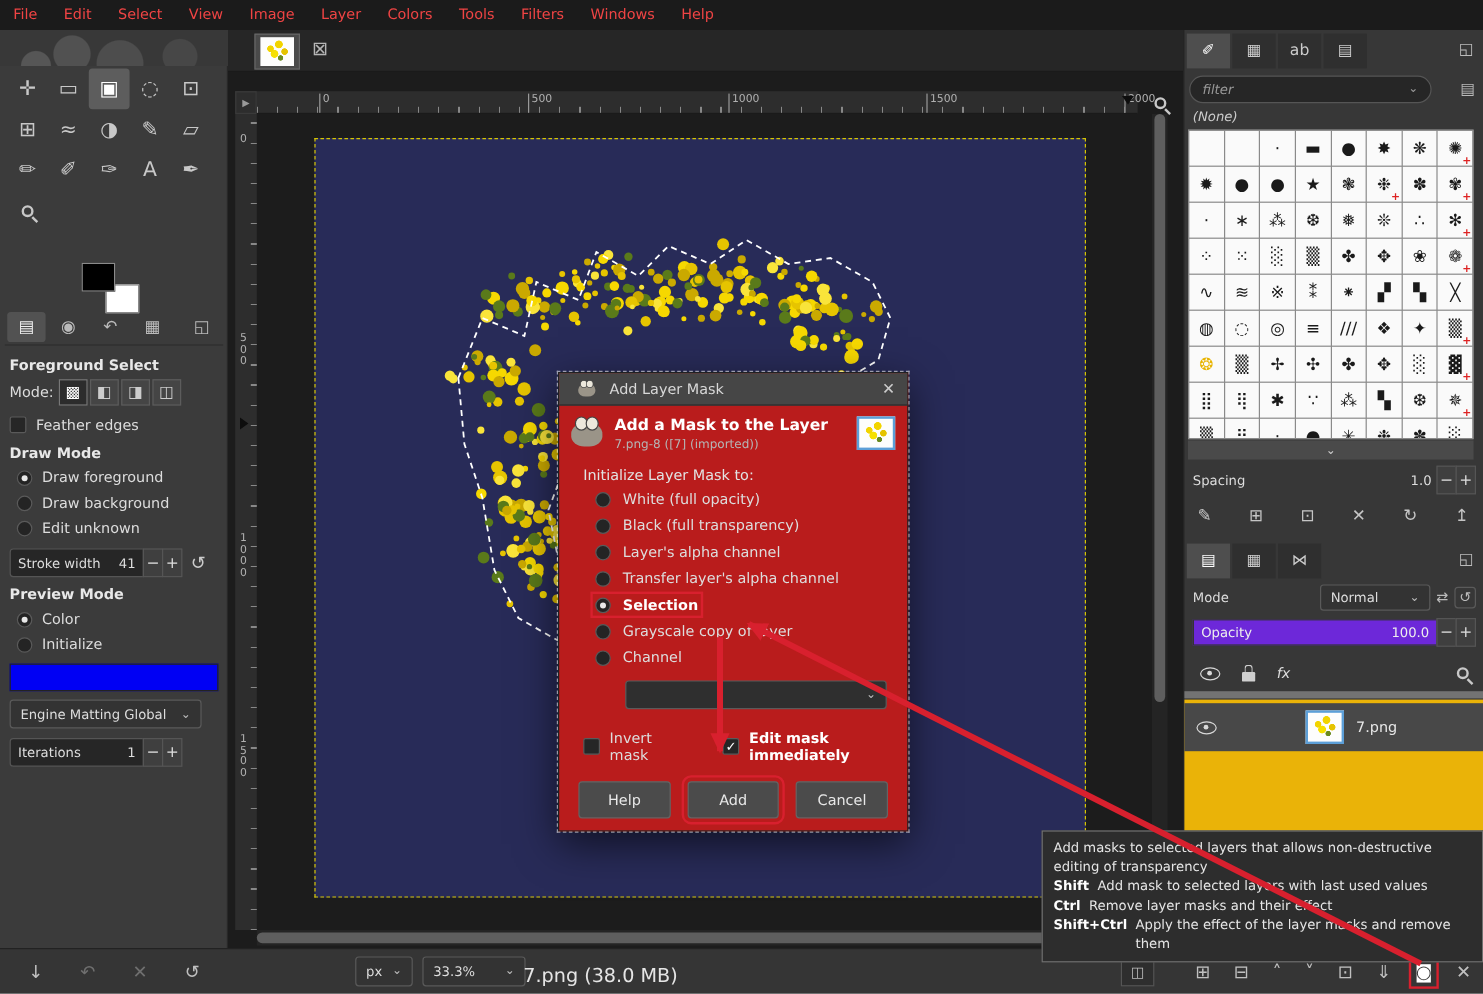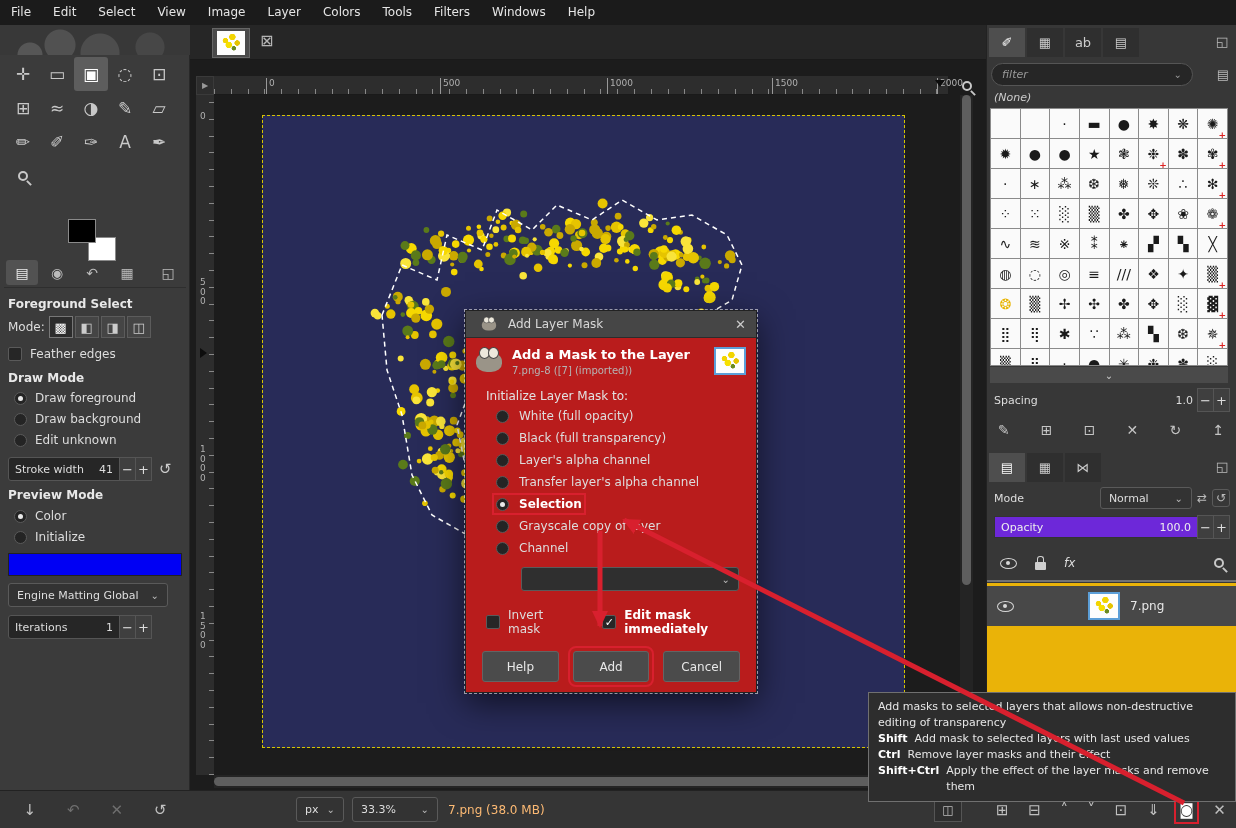--- a/index.html
+++ b/index.html
@@ -1,19 +1,19 @@
 <!DOCTYPE html>
 <html><head>
 <meta charset="utf-8">
 <style>
 *{margin:0;padding:0;box-sizing:border-box;font-family:"DejaVu Sans","Liberation Sans",sans-serif}
 #app{position:relative;width:1236px;height:828px;background:#1e1e1e;overflow:hidden;color:#ddd;font-size:12px;--red:#d8202e}
 
 .menubar{position:absolute;left:0;top:0;width:100%;height:25px;background:#1b1b1b;display:flex;align-items:center;z-index:10}
-.menu-item{padding:0 11px;font-size:12px;color:#e5e5e5;line-height:25px;cursor:default}
+.menu-item{padding:0 11px;font-size:12px;color:#ef4444;line-height:25px;cursor:default}
 
 .left-dock{position:absolute;left:0;top:25px;width:190px;height:765px;background:#3b3b3b;border-right:1px solid #282828}
 .wilber-art{position:absolute;left:0;top:0;width:190px;height:30px;background:radial-gradient(circle at 30px 30px,#565656 12px,transparent 13px),radial-gradient(circle at 60px 20px,#515151 15px,transparent 16px),radial-gradient(circle at 100px 28px,#4d4d4d 19px,transparent 20px),radial-gradient(circle at 150px 22px,#474747 14px,transparent 15px),#383838}
 .tool-grid{position:absolute;left:6px;top:32px;width:178px;display:grid;grid-template-columns:repeat(5,34px);grid-auto-rows:34px}
 .tool-cell{display:flex;align-items:center;justify-content:center;font-size:17px;color:#c8c8c8;cursor:pointer}
 .tool-cell.active{background:#5d5d5d;border-radius:3px;color:#fff}
 .swatches{position:absolute;left:62px;top:192px;width:66px;height:52px}
 .sw-black{position:absolute;left:6px;top:2px;width:28px;height:24px;background:#000;border:1px solid #8a8a8a;z-index:2}
 .sw-white{position:absolute;left:26px;top:20px;width:28px;height:24px;background:#fff;border:1px solid #8a8a8a}
 .dockbar{position:absolute;left:4px;top:233px;width:182px;height:30px;display:flex;gap:3px;border-bottom:1px solid #2e2e2e;padding:2px}
@@ -97,21 +97,21 @@
 .spacing-row .flex{flex:1}
 .spacing-row .val{margin-right:5px}
 .act-row{position:absolute;left:4px;top:392px;width:240px;height:26px;display:flex;justify-content:space-between;align-items:center;padding:0 7px}
 .act-icon{color:#c5c5c5;font-size:14px;cursor:pointer}
 .mode-row2{position:absolute;left:7px;top:462px;width:236px;display:flex;align-items:center;gap:5px;font-size:11px;color:#ddd}
 .mode-combo{width:92px;height:22px;margin-left:auto}
 .mini-ic{color:#bbb;font-size:12px;cursor:pointer}
 .mini-ic.boxed{border:1px solid #5a5a5a;border-radius:3px;padding:1px 3px}
 .opacity-row{position:absolute;left:7px;top:490px;width:236px;display:flex;align-items:center}
 .opacity-bar{flex:1;height:22px;background:#6d28d9;border:1px solid #333;display:flex;align-items:center;justify-content:space-between;padding:0 6px;font-size:11px;color:#eee}
-.attr-row{position:absolute;left:0;top:521px;width:250px;height:36px;border-bottom:2px solid #737373;display:flex;align-items:center;gap:18px;padding:0 13px}
+.attr-row{position:absolute;left:0;top:521px;width:250px;height:36px;border-bottom:6px solid #737373;display:flex;align-items:center;gap:18px;padding:0 13px}
 .attr-row .fx{font-style:italic;font-size:12px;color:#ddd}
 .ml-auto{margin-left:auto}
 .layer-list{position:absolute;left:0;top:558px;width:250px;height:207px;background:#eab308}
 .layer-row{position:absolute;left:0;top:3px;width:250px;height:40px;background:#484848;display:flex;align-items:center;padding:0 10px;gap:10px;cursor:pointer}
 .layer-row .thumb{margin-left:64px;width:32px;height:28px}
 .lname{font-size:12px;color:#e8e8e8}
 .eye{width:17px;height:11px;border:1.5px solid #d8d8d8;border-radius:50%;position:relative;display:inline-block;flex:none;cursor:pointer}
 .eye::after{content:"";position:absolute;left:4.5px;top:2px;width:4px;height:4px;border-radius:50%;background:#d8d8d8}
 .lock{width:11px;height:8px;background:#cfcfcf;border-radius:1px;position:relative;display:inline-block;margin-top:6px;flex:none;cursor:pointer}
 .lock::before{content:"";position:absolute;left:1.5px;top:-6px;width:5px;height:6px;border:1.5px solid #cfcfcf;border-bottom:none;border-radius:3px 3px 0 0}
@@ -143,21 +143,21 @@
 .dbtn{flex:1;height:31px;background:#4b4b4b;border:1px solid #646464;border-radius:3px;color:#e8e8e8;font-size:12px;cursor:pointer}
 .red-ring{outline:2px solid var(--red);outline-offset:3px}
 
 .footer{position:absolute;left:0;top:790px;width:1236px;height:38px;background:#353535;border-top:1px solid #222}
 .f-left{position:absolute;left:0;top:0;width:190px;height:38px;display:flex;align-items:center;justify-content:space-around;padding:0 8px}
 .f-ic{font-size:15px;color:#c0c0c0;cursor:pointer}
 .f-ic.dim{color:#6f6f6f}
 .combo.sb{position:absolute;height:25px;top:6px}
 .unit-c{left:296px;width:48px}
 .zoom-c{left:352px;width:86px}
-.sb-title{position:absolute;left:448px;top:12px;font-size:12px;color:#fdba74}
+.sb-title{position:absolute;left:436px;top:12px;font-size:16px;color:#e5e5e5}
 .nav-btn{position:absolute;left:934px;top:7px;width:28px;height:24px;background:#2e2e2e;border:1px solid #555;display:flex;align-items:center;justify-content:center;color:#bbb;font-size:12px;cursor:pointer}
 .f-right{position:absolute;left:986px;top:0;width:250px;height:38px;display:flex;align-items:center;justify-content:space-between;padding:0 10px}
 .f-ic.annotated{outline:2px solid var(--red);outline-offset:3px;color:#fff}
 
 .tooltip{position:absolute;left:868px;top:692px;width:368px;background:#2d2d2d;border:1px solid #707070;z-index:40;padding:6px 9px;font-size:11px;color:#e6e6e6;line-height:1.45}
 .tl{display:flex}
 .tl b{color:#fff;margin-right:7px;flex:none}
 .anno{position:absolute;left:0;top:0;z-index:60;pointer-events:none}
 .aline{stroke:var(--red);stroke-width:5}
 </style>

